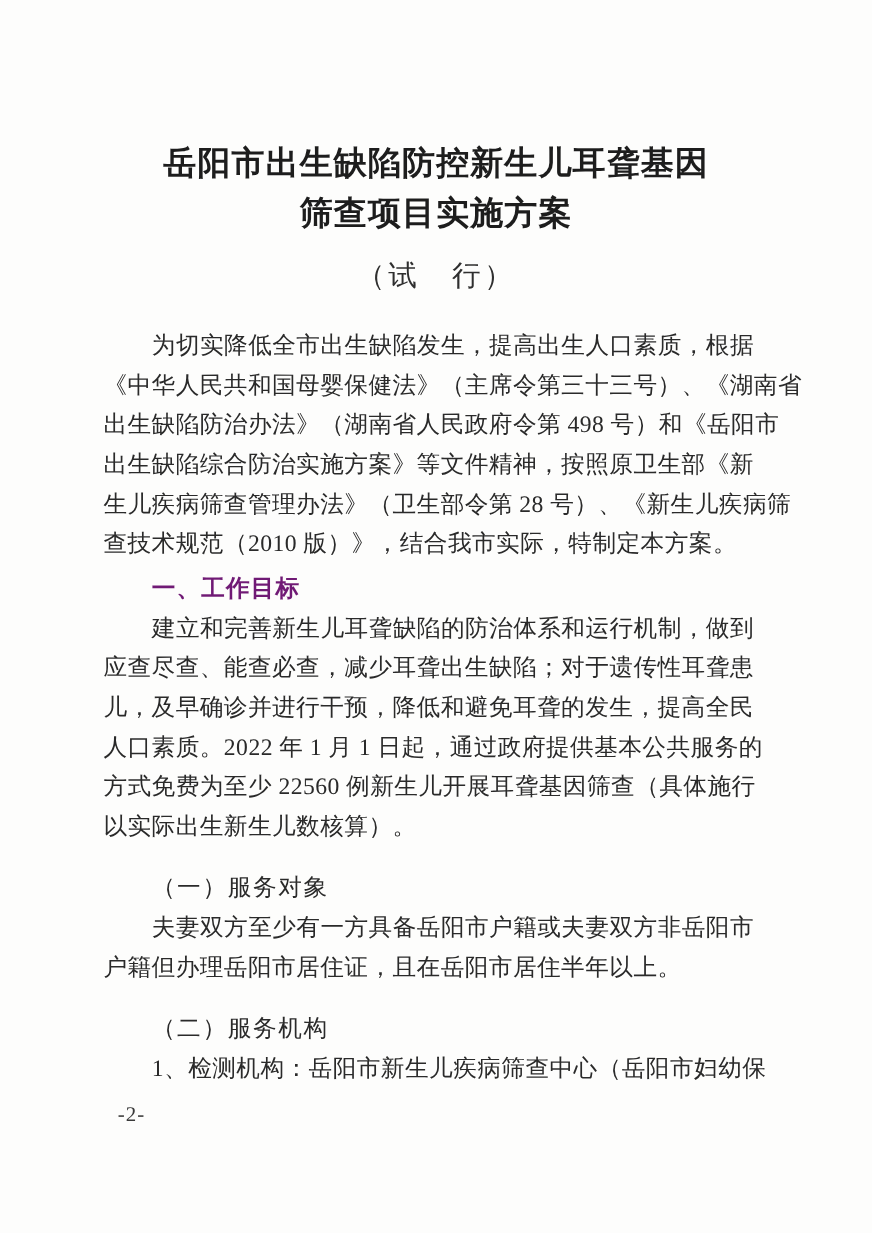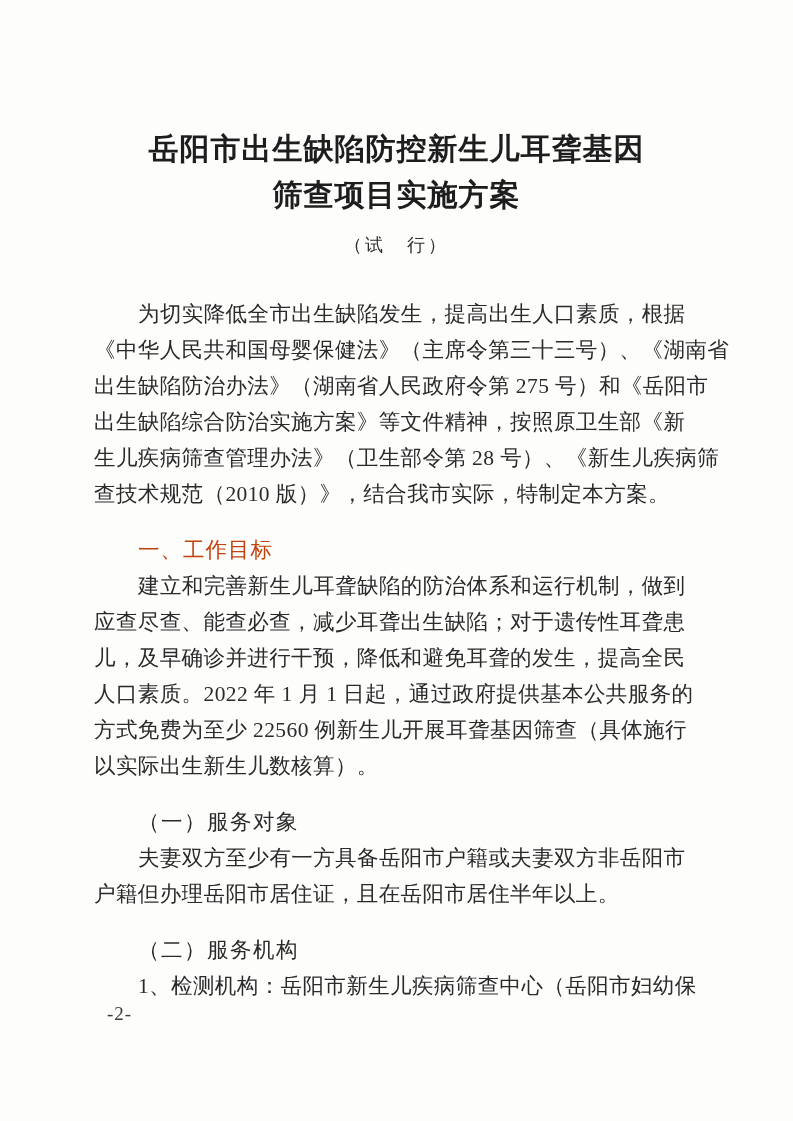--- a/index.html
+++ b/index.html
@@ -27,21 +27,21 @@
     margin: 0;
     font-size: 30px;
     font-weight: 700;
     line-height: 46px;
     letter-spacing: 1px;
     color: #1d1d1d;
     font-family: "Liberation Serif", "DejaVu Serif", serif;
   }
   .subtitle {
     margin-top: 15px;
-    font-size: 18px;
+    font-size: 26px;
     letter-spacing: 3px;
     color: #2f2f2f;
   }
   .body-text {
     position: absolute;
     top: 296px;
     left: 94px;
     width: 586px;
     font-size: 21.5px;
   }
@@ -50,24 +50,24 @@
     line-height: 36px;
     letter-spacing: 0.4px;
     white-space: nowrap;
     color: #2a2a2a;
   }
   .line.indent {
     padding-left: 44px;
   }
   .line.heading {
     font-family: "Liberation Sans", "DejaVu Sans", sans-serif;
-    font-weight: 400;
-    color: #c2410c;
+    font-weight: 700;
+    color: #701a75;
     padding-left: 44px;
-    margin-top: 20px;
+    margin-top: 5px;
     letter-spacing: 1px;
   }
   .line.subheading {
     padding-left: 44px;
     margin-top: 20px;
     letter-spacing: 1.5px;
   }
   .page-number {
     position: absolute;
     left: 107px;
@@ -84,21 +84,21 @@
 
   <div class="title-block">
     <h1 class="title-line">岳阳市出生缺陷防控新生儿耳聋基因</h1>
     <h1 class="title-line">筛查项目实施方案</h1>
     <div class="subtitle">（试　行）</div>
   </div>
 
   <div class="body-text">
       <div class="line indent">为切实降低全市出生缺陷发生，提高出生人口素质，根据</div>
       <div class="line">《中华人民共和国母婴保健法》（主席令第三十三号）、《湖南省</div>
-      <div class="line">出生缺陷防治办法》（湖南省人民政府令第 275 号）和《岳阳市</div>
+      <div class="line">出生缺陷防治办法》（湖南省人民政府令第 498 号）和《岳阳市</div>
       <div class="line">出生缺陷综合防治实施方案》等文件精神，按照原卫生部《新</div>
       <div class="line">生儿疾病筛查管理办法》（卫生部令第 28 号）、《新生儿疾病筛</div>
       <div class="line">查技术规范（2010 版）》，结合我市实际，特制定本方案。</div>
       <div class="line heading">一、工作目标</div>
       <div class="line indent">建立和完善新生儿耳聋缺陷的防治体系和运行机制，做到</div>
       <div class="line">应查尽查、能查必查，减少耳聋出生缺陷；对于遗传性耳聋患</div>
       <div class="line">儿，及早确诊并进行干预，降低和避免耳聋的发生，提高全民</div>
       <div class="line">人口素质。2022 年 1 月 1 日起，通过政府提供基本公共服务的</div>
       <div class="line">方式免费为至少 22560 例新生儿开展耳聋基因筛查（具体施行</div>
       <div class="line">以实际出生新生儿数核算）。</div>

